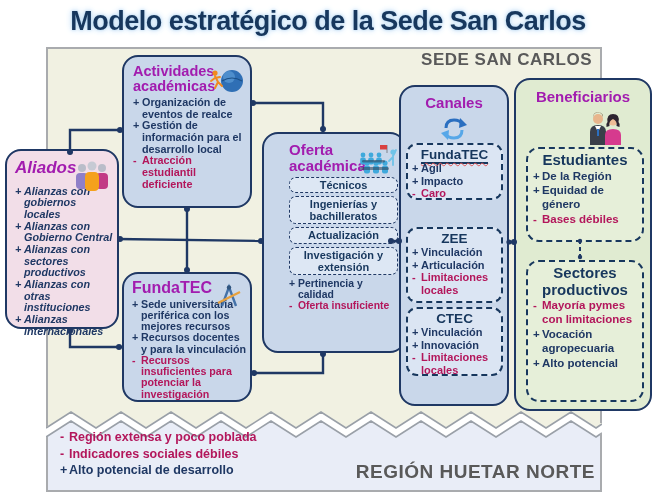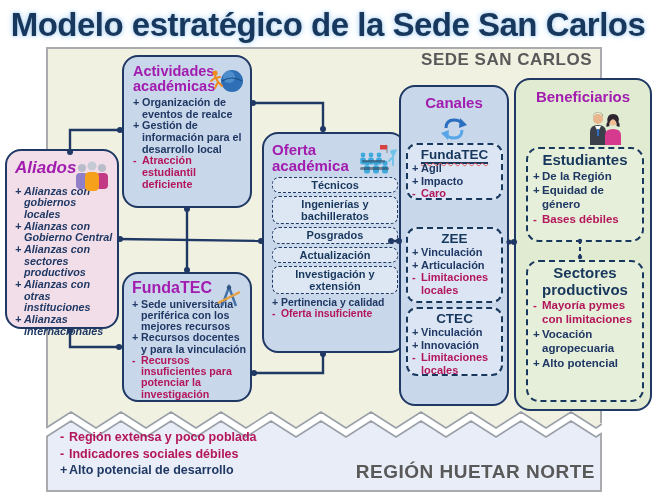--- a/index.html
+++ b/index.html
@@ -4,21 +4,21 @@
 <style>
   html,body{margin:0;padding:0;background:#fff;}
   *{box-sizing:border-box;}
   .canvas{
     position:relative;width:656px;height:498px;background:#fff;overflow:hidden;
     font-family:"Liberation Sans","DejaVu Sans",sans-serif;
   }
   
   .title{
     position:absolute;left:0;top:6px;width:656px;text-align:center;
-    font-size:33px;font-weight:bold;color:#17375d;letter-spacing:-0.5px;
+    font-size:27px;font-weight:bold;color:#17375d;letter-spacing:-0.5px;
     text-shadow:0 0 3px #aed2f0,0 0 6px #cfe5f7,0 0 9px #e2f0fb;
   }
   
   .region-main{
     position:absolute;left:46px;top:47px;width:556px;height:363px;
     background:#f1f1e2;border:2px solid #a9abae;border-bottom:none;
   }
   .region-bottom{
     position:absolute;left:46px;top:440px;width:556px;height:52px;
     background:#e9edf7;border:2px solid #a9abae;border-top:none;
@@ -49,21 +49,21 @@
   .box-actividades .li{font-size:10.8px;}
   .icon-tr{position:absolute;top:9px;right:5px;}
   .box-aliados{left:5px;top:149px;width:114px;height:180px;padding:8px 3px 0 8px;background:#f2dee8;font-style:italic;}
   .box-aliados h3{font-size:17px;}
   .box-aliados .items{margin-top:9px;}
   .box-aliados .li{font-size:10.8px;}
   .box-recursos{left:122px;top:272px;width:130px;height:130px;padding:6px 3px 0 8px;}
   .box-recursos h3{font-size:16px;}
   .box-recursos .items{margin-top:2px;}
   .box-recursos .li{font-size:10.7px;line-height:1.05;}
-  .box-oferta{left:262px;top:132px;width:144px;height:221px;padding:8px 6px 0 8px;}
+  .box-oferta{left:262px;top:132px;width:144px;height:221px;padding:8px 6px 0 25px;}
   .box-oferta h3{font-size:15px;width:80px;}
   .progs{margin-top:4px;display:flex;flex-direction:column;gap:3px;}
   .prog{
     border:1.8px dashed #1f3864;border-radius:7px;background:#dde7f4;
     text-align:center;font-weight:bold;color:#17375d;font-size:11px;line-height:1.1;padding:1px 2px;
   }
   .box-oferta .items{margin-top:3px;}
   .box-oferta .li{font-size:10.4px;}
   .box-canales{left:399px;top:85px;width:110px;height:321px;}
   .box-canales h3{font-size:15px;text-align:center;margin-top:8px;}
@@ -234,21 +234,20 @@
           <rect x="7" y="17" width="23" height="2.5" rx="1.2"></rect>
       </g>
       <circle cx="38" cy="9" r="2.6" fill="#6fc3e8"></circle>
       <path d="M38,12 L38,22 M38,14 L34,18 M38,13 L41,7" stroke="#6fc3e8" stroke-width="1.8" fill="none" stroke-linecap="round"></path>
       <line x1="32" y1="2" x2="32" y2="10" stroke="#8a8f99" stroke-width="1.2"></line>
       <rect x="25" y="2" width="7" height="4.5" fill="#d94040"></rect>
     </svg>
     <div class="progs">
       <div class="prog">Técnicos</div>
       <div class="prog">Ingenierías y bachilleratos</div>
-      <div class="prog">Posgrados</div>
       <div class="prog">Actualización</div>
       <div class="prog">Investigación y extensión</div>
     </div>
     <div class="items">
       <div class="li">
           <span class="sign">+</span>
           <span>Pertinencia y calidad</span>
         </div>
       <div class="li neg">
           <span class="sign">-</span>

